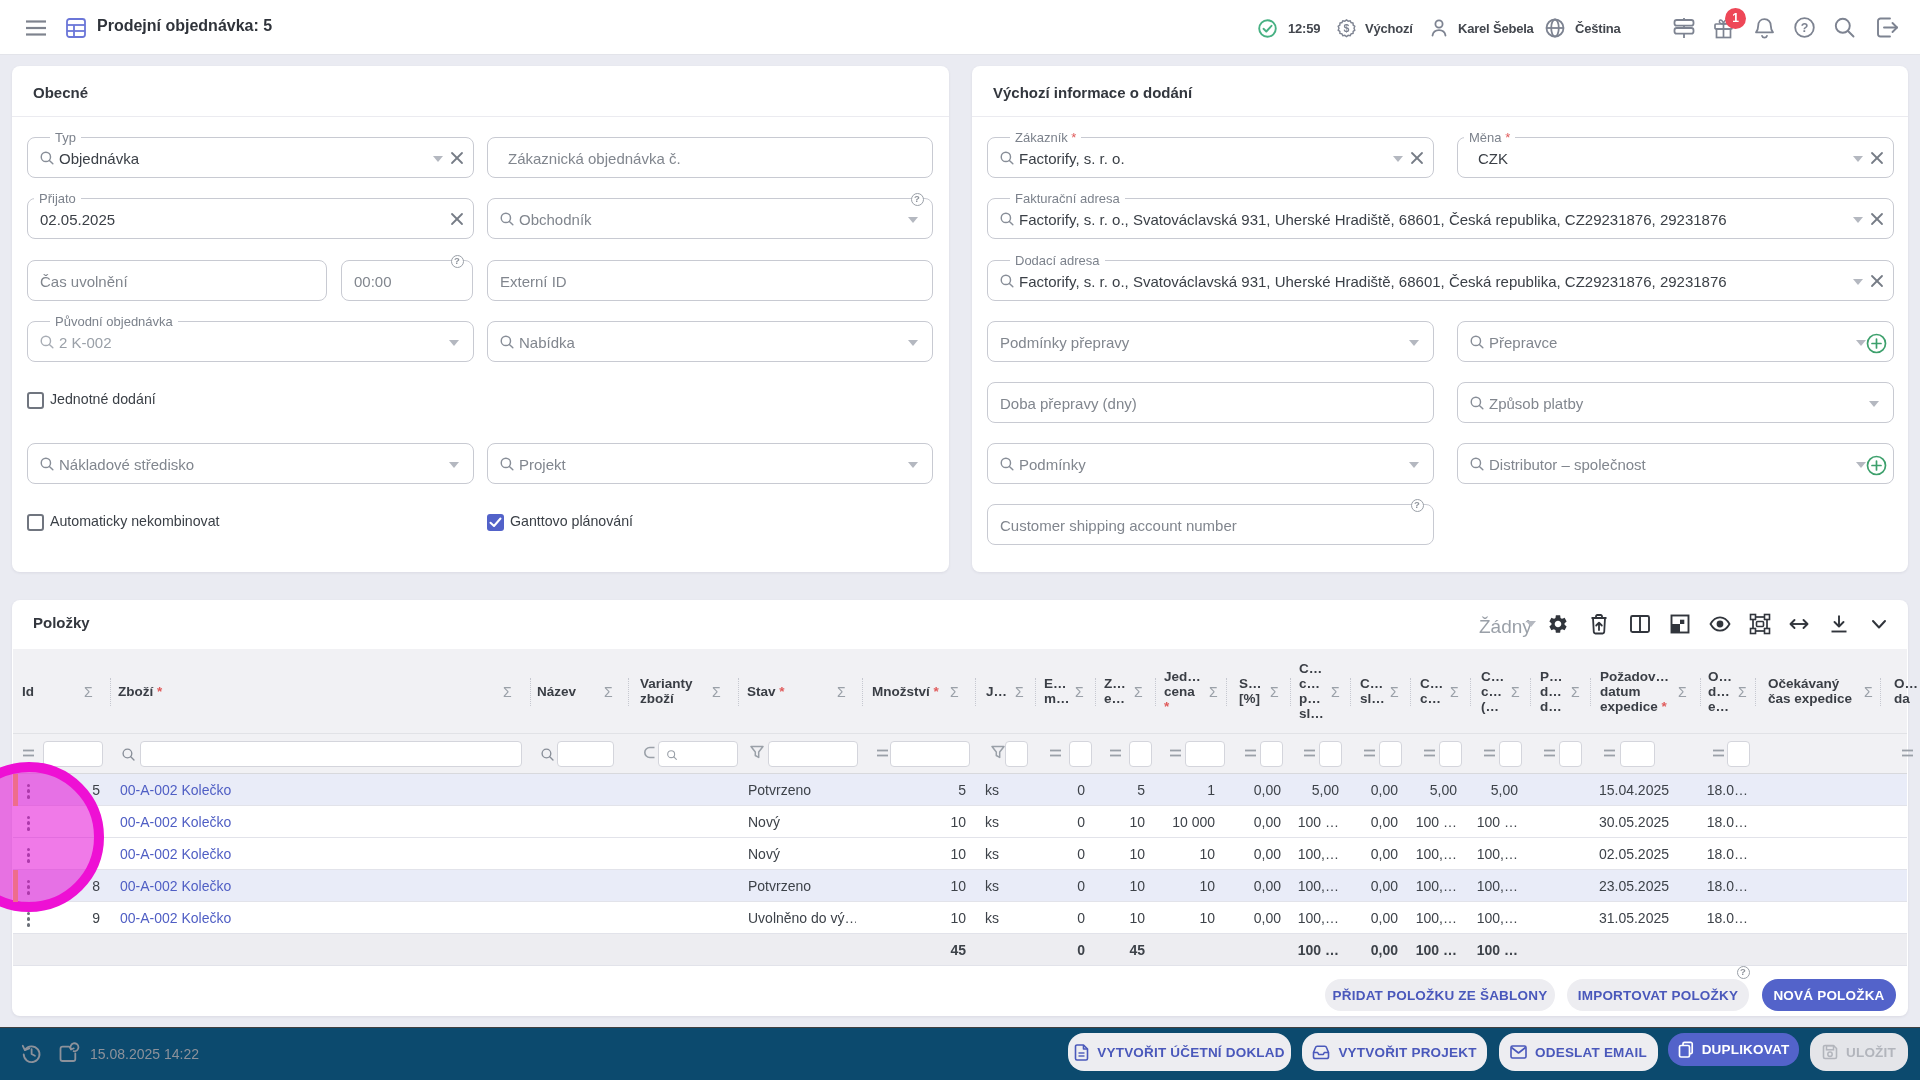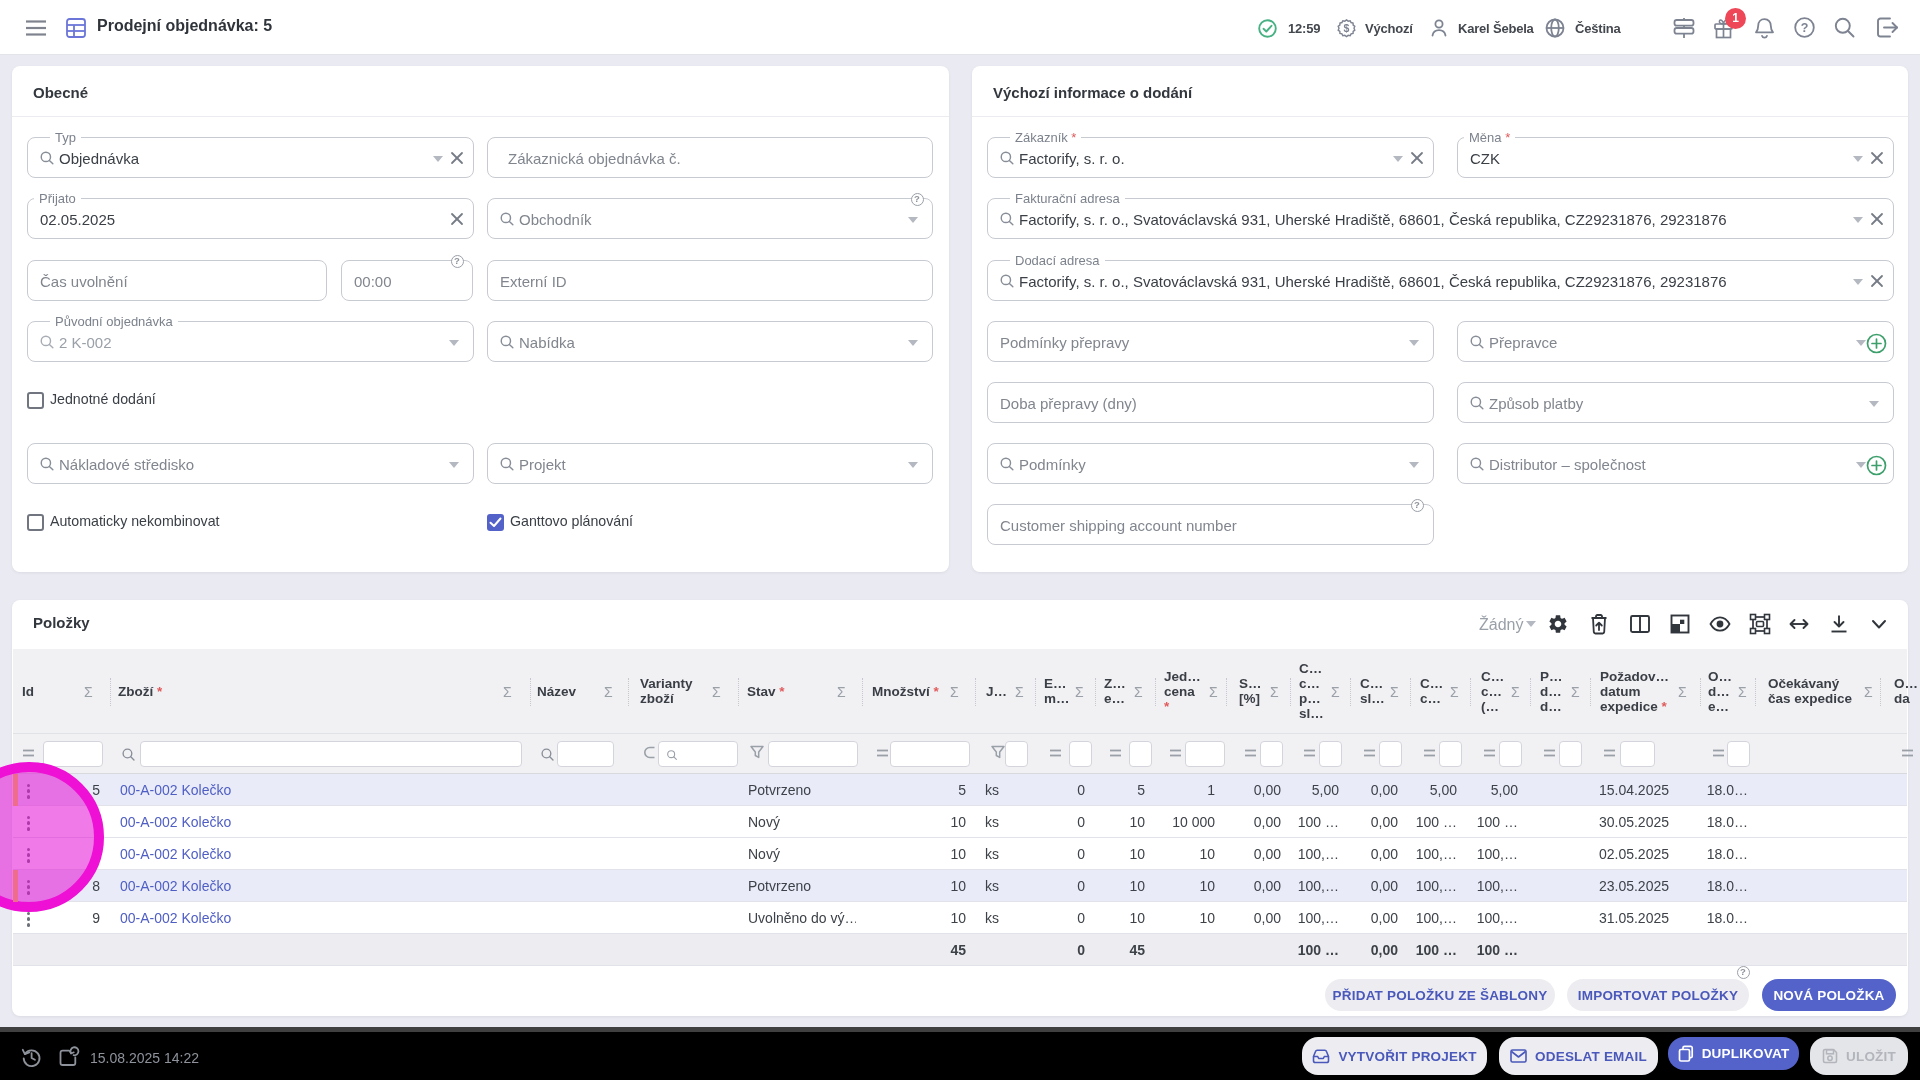--- a/index.html
+++ b/index.html
@@ -24,21 +24,21 @@
 .gplus{position:absolute;top:11px}
 .cell{position:absolute;font-size:14px;color:#3d4249;white-space:nowrap}
 .rnum{text-align:right}
 .link{color:#4f5ec4}
 .hcell{position:absolute;font-size:13.5px;font-weight:bold;color:#3a3e45;line-height:15px;white-space:nowrap}
 .sig{position:absolute;font-size:14px;color:#9aa0a8;font-weight:normal}
 .fin{position:absolute;top:741px;height:26px;background:#fff;border:1px solid #d4d5dc;border-radius:4px}
 .btn{position:absolute;border-radius:16px;font-weight:bold;font-size:13.5px;text-align:center;color:#4a58bb;background:#ededf1;display:flex;align-items:center;justify-content:center;gap:8px;letter-spacing:.2px}
 .btnp{background:#5363ca;color:#fff}
 .btnd{background:#e4e5e9;color:#b2b5bc}
-#footer{position:absolute;left:0;top:1027px;width:1920px;height:53px;background:#000000;border-top:5px solid #404040}
+#footer{position:absolute;left:0;top:1027px;width:1920px;height:53px;background:#0c4a6e;border-top:1px solid #404040}
 .tbtxt{font-size:13px;letter-spacing:-.2px;font-weight:bold;color:#43474e;position:absolute;top:21px;white-space:nowrap}
 svg{display:block}
 </style></head><body>
 <div id="topbar">
 <svg class="abs" style="left:26px;top:19px" width="20" height="18" viewBox="0 0 20 18">
       <line x1="0" y1="2.5" x2="20" y2="2.5" stroke="#7e838e" stroke-width="2.2"></line>
       <line x1="0" y1="9" x2="20" y2="9" stroke="#7e838e" stroke-width="2.2"></line>
       <line x1="0" y1="15.5" x2="20" y2="15.5" stroke="#7e838e" stroke-width="2.2"></line>
     </svg>
 <svg class="abs" style="left:66px;top:18px" width="20" height="20" viewBox="0 0 20 20">
@@ -205,21 +205,21 @@
     <div class="xic" style="right:9px">
       <svg width="14" height="14" viewBox="0 0 14 14">
         <line x1="2" y1="2" x2="12" y2="12" stroke="#767c86" stroke-width="1.8" stroke-linecap="round"></line>
         <line x1="12" y1="2" x2="2" y2="12" stroke="#767c86" stroke-width="1.8" stroke-linecap="round"></line>
       </svg>
     </div>
     <div class="caret" style="right:30px"></div>
   </div>
 <div class="fld" style="left:1457px;top:137px;width:437px">
     <div class="lbl" style="left:6px">Měna <span class="ast">*</span></div>
-    <div class="ft val" style="left:12px">CZK</div>
+    <div class="ft val" style="left:20px">CZK</div>
     <div class="xic" style="right:9px">
       <svg width="14" height="14" viewBox="0 0 14 14">
         <line x1="2" y1="2" x2="12" y2="12" stroke="#767c86" stroke-width="1.8" stroke-linecap="round"></line>
         <line x1="12" y1="2" x2="2" y2="12" stroke="#767c86" stroke-width="1.8" stroke-linecap="round"></line>
       </svg>
     </div>
     <div class="caret" style="right:30px"></div>
   </div>
 <div class="fld" style="left:987px;top:198px;width:907px">
     <div class="lbl" style="left:22px">Fakturační adresa</div>
@@ -303,21 +303,21 @@
       </svg>
     </div>
     <div class="caret" style="right:27px"></div>
   </div>
 <div class="fld" style="left:987px;top:504px;width:447px">
     <div class="ft ph" style="left:12px">Customer shipping account number</div>
   </div>
 <div class="qb" style="left:1410.5px;top:498.5px">?</div>
 <div class="panel" style="left:12px;top:600px;width:1896px;height:416px"></div>
 <div class="ptitle" style="left:33px;top:614px">Položky</div>
-<div class="abs" style="left:1479px;top:616px;font-size:16px;color:#9aa0a8">Žádný</div>
+<div class="abs" style="left:1479px;top:616px;font-size:19px;color:#9aa0a8">Žádný</div>
 <div class="caret" style="left:1526px;top:621px"></div>
 <svg class="abs" style="left:1547px;top:613px" width="22" height="22" viewBox="0 0 24 24">
     <path d="M19.14 12.94c.04-.3.06-.61.06-.94 0-.32-.02-.64-.07-.94l2.03-1.58c.18-.14.23-.41.12-.61l-1.92-3.32c-.12-.22-.37-.29-.59-.22l-2.39.96c-.5-.38-1.03-.7-1.62-.94l-.36-2.54c-.04-.24-.24-.41-.48-.41h-3.84c-.24 0-.43.17-.47.41l-.36 2.54c-.59.24-1.13.57-1.62.94l-2.39-.96c-.22-.08-.47 0-.59.22L2.74 8.87c-.12.21-.08.47.12.61l2.03 1.58c-.05.3-.09.63-.09.94s.02.64.07.94l-2.03 1.58c-.18.14-.23.41-.12.61l1.92 3.32c.12.22.37.29.59.22l2.39-.96c.5.38 1.03.7 1.62.94l.36 2.54c.05.24.24.41.48.41h3.84c.24 0 .44-.17.47-.41l.36-2.54c.59-.24 1.13-.56 1.62-.94l2.39.96c.22.08.47 0 .59-.22l1.92-3.32c.12-.22.07-.47-.12-.61l-2.01-1.58zM12 15.6c-1.98 0-3.6-1.62-3.6-3.6s1.62-3.6 3.6-3.6 3.6 1.62 3.6 3.6-1.62 3.6-3.6 3.6z" fill="#31353c"></path>
   </svg>
 <svg class="abs" style="left:1588px;top:613px" width="22" height="22" viewBox="0 0 22 22">
     <path d="M3.5 5h15M8 5V3.3A1.3 1.3 0 0 1 9.3 2h3.4A1.3 1.3 0 0 1 14 3.3V5" fill="none" stroke="#31353c" stroke-width="1.8"></path>
     <path d="M5 5l.8 14.2A1.6 1.6 0 0 0 7.4 20.5h7.2a1.6 1.6 0 0 0 1.6-1.3L17 5" fill="none" stroke="#31353c" stroke-width="1.8"></path>
     <path d="M11 17v-7M8.2 12.5L11 9.7l2.8 2.8" fill="none" stroke="#31353c" stroke-width="1.8" stroke-linejoin="round" stroke-linecap="round"></path>
   </svg>
 <svg class="abs" style="left:1629px;top:613px" width="22" height="22" viewBox="0 0 22 22">
@@ -643,20 +643,26 @@
       <path d="M5.0 7.9a7.9 7.9 0 1 1-1.3 4.4" fill="none" stroke="#8d929b" stroke-width="1.8" stroke-linecap="round"></path>
       <polyline points="2.8,3.8 4.9,8.1 9.3,6.4" fill="none" stroke="#8d929b" stroke-width="1.8" stroke-linejoin="round" stroke-linecap="round"></polyline>
       <polyline points="11.6,7.2 11.6,12.0 14.9,13.8" fill="none" stroke="#8d929b" stroke-width="1.8" stroke-linecap="round" stroke-linejoin="round"></polyline>
     </svg>
 <svg class="abs" style="left:57px;top:14px" width="23" height="23" viewBox="0 0 23 23">
       <path d="M11.8 4.6H5.6A2.1 2.1 0 0 0 3.5 6.7v10.2A2.1 2.1 0 0 0 5.6 19h10.6a2.1 2.1 0 0 0 2.1-2.1V11.5" fill="none" stroke="#8d929b" stroke-width="1.8" stroke-linecap="round"></path>
       <path d="M14.0 7.3a4.0 4.0 0 1 1 2.6 1.9" fill="none" stroke="#8d929b" stroke-width="1.8" stroke-linecap="round"></path>
       <polyline points="12.6,4.9 14.1,7.5 16.8,6.3" fill="none" stroke="#8d929b" stroke-width="1.7" stroke-linejoin="round" stroke-linecap="round"></polyline>
     </svg>
 <div class="abs" style="left:90px;top:18px;font-size:14px;color:#8d929b">15.08.2025 14:22</div>
+<div class="btn" style="left:1068px;top:5px;width:223px;height:38px"><svg width="15" height="17" viewBox="0 0 15 17">
+        <path d="M9.5 1H3a1.5 1.5 0 0 0-1.5 1.5v12A1.5 1.5 0 0 0 3 16h9a1.5 1.5 0 0 0 1.5-1.5V5z" fill="none" stroke="#4a58bb" stroke-width="1.6" stroke-linejoin="round"></path>
+        <path d="M9.5 1v4h4" fill="none" stroke="#4a58bb" stroke-width="1.6" stroke-linejoin="round"></path>
+        <line x1="4.5" y1="9" x2="10.5" y2="9" stroke="#4a58bb" stroke-width="1.4"></line>
+        <line x1="4.5" y1="12" x2="10.5" y2="12" stroke="#4a58bb" stroke-width="1.4"></line>
+      </svg>VYTVOŘIT ÚČETNÍ DOKLAD</div>
 <div class="btn" style="left:1302px;top:5px;width:185px;height:38px"><svg width="18" height="15" viewBox="0 0 18 15">
         <path d="M1.5 7.5l2-5A1.8 1.8 0 0 1 5.2 1.3h7.6a1.8 1.8 0 0 1 1.7 1.2l2 5" fill="none" stroke="#4a58bb" stroke-width="1.6" stroke-linejoin="round"></path>
         <path d="M1.5 7.5h4.2l1 2h4.6l1-2h4.2v4.2a1.8 1.8 0 0 1-1.8 1.8H3.3a1.8 1.8 0 0 1-1.8-1.8z" fill="none" stroke="#4a58bb" stroke-width="1.6" stroke-linejoin="round"></path>
       </svg>VYTVOŘIT PROJEKT</div>
 <div class="btn" style="left:1499px;top:5px;width:159px;height:38px"><svg width="17" height="14" viewBox="0 0 17 14">
         <rect x="1" y="1" width="15" height="12" rx="1.5" fill="none" stroke="#4a58bb" stroke-width="1.6"></rect>
         <polyline points="1.5,2.5 8.5,8 15.5,2.5" fill="none" stroke="#4a58bb" stroke-width="1.6" stroke-linejoin="round"></polyline>
       </svg>ODESLAT EMAIL</div>
 <div class="btn btnp" style="left:1668px;top:5px;width:131px;height:33px"><svg width="16" height="17" viewBox="0 0 16 17">
         <rect x="1.5" y="4.5" width="10" height="11.5" rx="1.5" fill="none" stroke="#fff" stroke-width="1.7"></rect>

